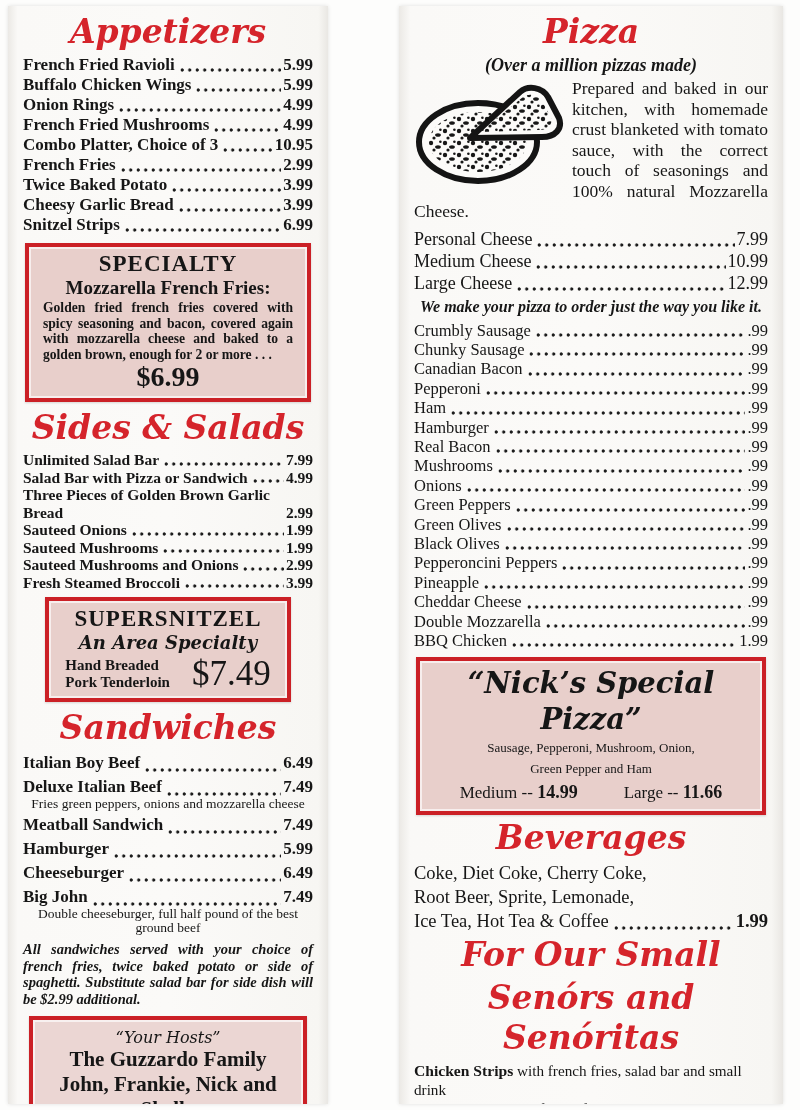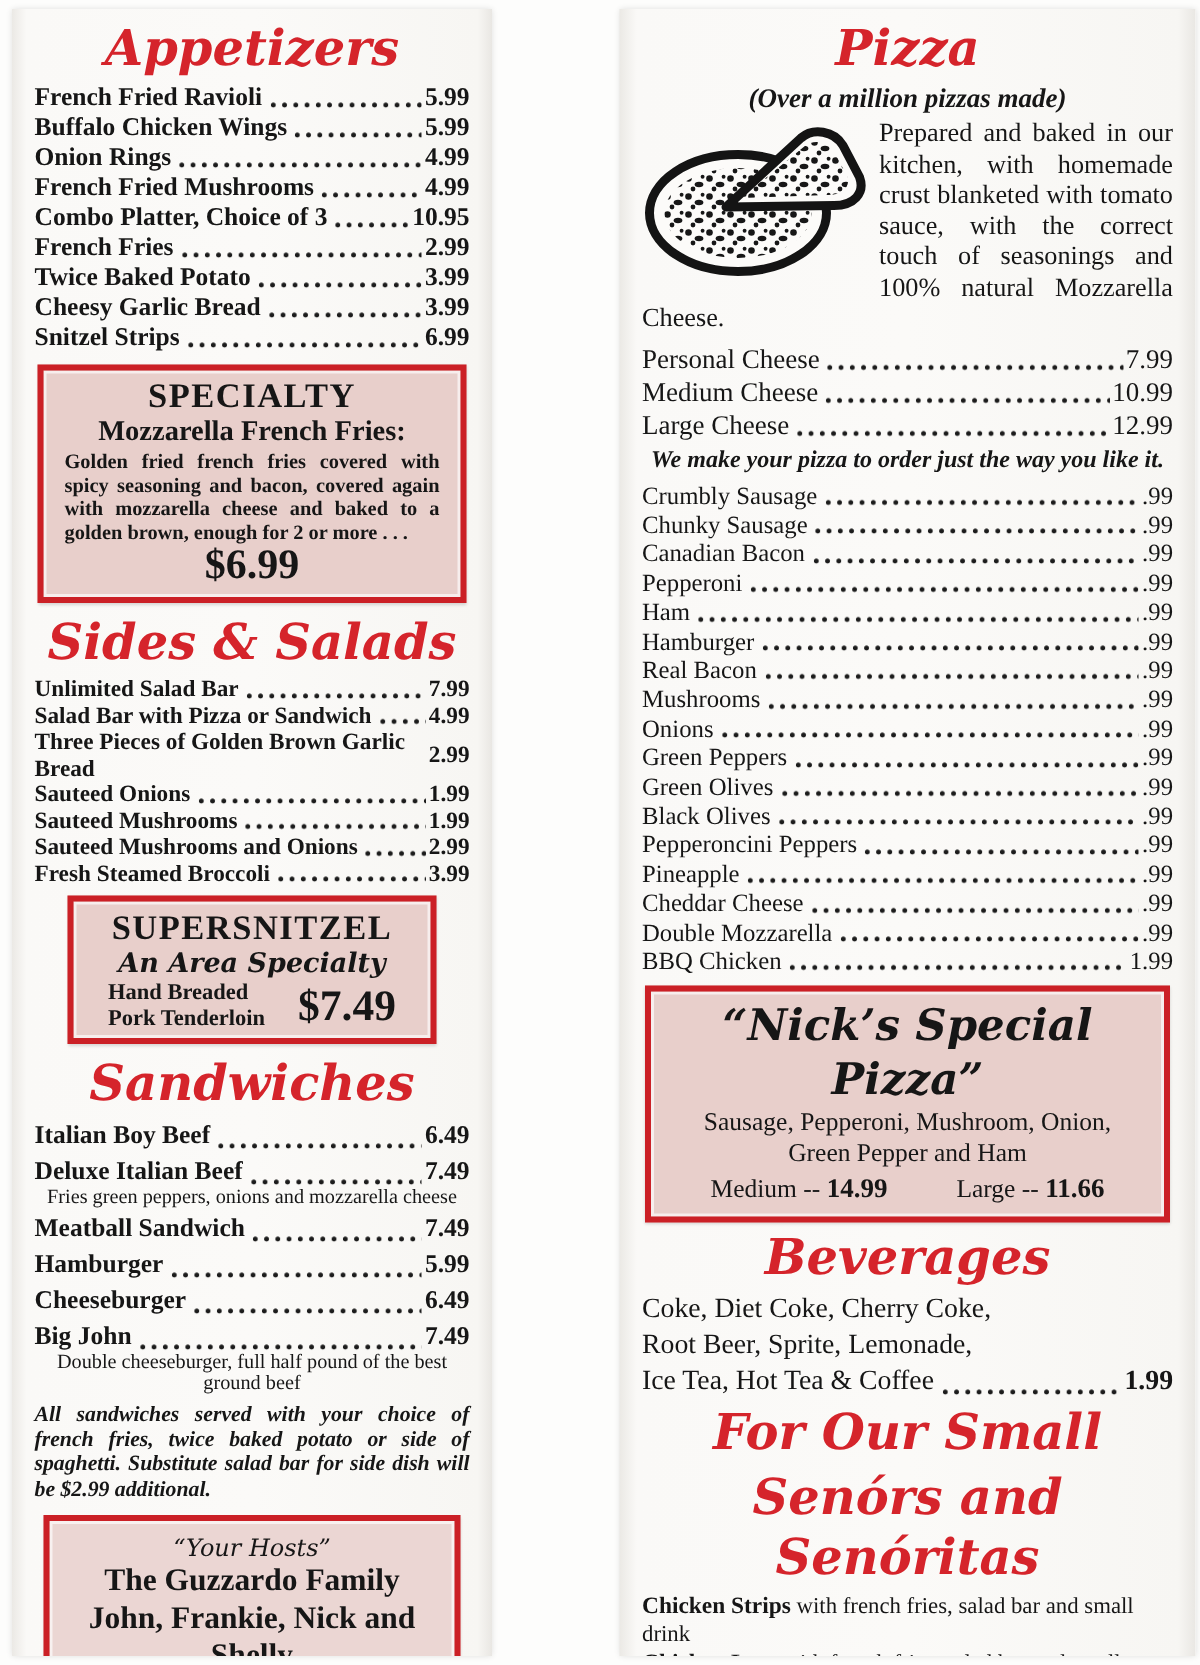--- a/index.html
+++ b/index.html
@@ -9,29 +9,29 @@
     font-family:"Liberation Serif", serif;color:#161616;
     overflow:hidden;
   }
   .panel{
     position:absolute;top:6px;height:1098px;box-sizing:border-box;
     padding:4px 15px 6px;overflow:hidden;
     background:linear-gradient(90deg,#ebe9e5 0,#faf9f7 3%,#fbfaf8 50%,#f7f6f3 97%,#e9e7e3 100%);
     box-shadow:0 0 4px rgba(0,0,0,.12);
   }
   .panel-left{left:8px;width:320px;}
-  .panel-right{left:413px;width:384px;}
+  .panel-right{left:399px;width:384px;}
 
   h1.script{
     font-family:"DejaVu Serif", serif;font-style:italic;font-weight:bold;
     color:#d5242b;text-align:center;
     font-size:33px;line-height:40px;margin:2px 0 3px;
   }
   .menu-list{margin:0;}
-  .row{display:flex;align-items:center;}
+  .row{display:flex;align-items:flex-end;}
   .dots{
     flex:1;align-self:flex-end;height:13px;margin:0 2px 1px 5px;
     background-image:radial-gradient(circle at 2.2px 9px,#1c1c1c 1.35px,rgba(0,0,0,0) 1.9px);
     background-size:7.5px 13px;background-repeat:repeat-x;
   }
   .bold-list .row{font-weight:bold;font-size:17px;line-height:20px;}
   .bold-list.small .row{font-size:15.5px;line-height:17.5px;}
   .price{white-space:nowrap;}
 
   .redbox{
@@ -41,21 +41,21 @@
   }
   .specialty{margin:8px 2px 6px;padding:4px 12px 6px;}
   .box-title{font-weight:bold;font-size:23px;line-height:26px;letter-spacing:1px;}
   .box-subtitle{font-weight:bold;font-size:19px;line-height:21px;}
   .box-desc{font-weight:bold;font-size:13.6px;line-height:15.5px;text-align:justify;margin:2px 2px 0;}
   .box-price{font-weight:bold;font-size:28px;line-height:30px;}
 
   .supersnitzel{margin:6px 22px 6px;padding:5px 10px 4px;}
   .ss-row{display:flex;justify-content:center;align-items:center;gap:22px;margin-top:1px;}
   .ss-detail{font-weight:bold;font-size:15px;line-height:17px;text-align:left;}
-  .ss-price{font-weight:bold;font-size:29px;text-align:right;}
+  .ss-price{font-weight:normal;font-size:35px;text-align:right;}
   .subtitle-italic{font-family:"DejaVu Serif",serif;font-style:italic;font-weight:bold;font-size:18px;line-height:21px;}
 
   .sandwich-list .row{font-weight:bold;font-size:17px;line-height:24px;}
   .sub-note{text-align:center;font-size:13.5px;line-height:14px;margin:-2px 0 2px;}
   .footnote{
     font-weight:bold;font-style:italic;font-size:14.5px;line-height:16.5px;
     margin:6px 0 0;text-align:justify;
   }
   .hosts{margin:9px 6px 0;padding:8px 8px 6px;background:#ebd6d3;}
   .hosts-tagline{font-family:"DejaVu Serif",serif;font-style:italic;font-weight:normal;font-size:16px;line-height:19px;}
@@ -66,21 +66,21 @@
   .pizza-block{overflow:hidden;}
   .pizza-art{float:left;width:152px;height:104px;margin:2px 6px 0 0;}
   .pizza-desc{font-size:17.5px;line-height:20.5px;text-align:justify;margin:0;}
   .cheese-list{margin-top:6px;}
   .cheese-list .row{font-size:18px;line-height:22px;}
   .order-note{font-weight:bold;font-style:italic;text-align:center;font-size:16px;line-height:24px;margin:1px 0 2px;}
   .topping-list .row{font-size:16.5px;line-height:19.4px;}
 
   .nicks{margin:7px 2px 3px;padding:4px 10px 6px;}
   .nicks-title{font-family:"DejaVu Serif",serif;font-style:italic;font-weight:bold;font-size:29px;line-height:36px;}
-  .nicks-line{font-size:17px;line-height:21px;}
+  .nicks-line{font-size:13px;line-height:21px;}
   .nicks-sizes{display:flex;justify-content:center;gap:46px;font-size:17px;line-height:24px;margin-top:1px;}
   .nicks-sizes b{font-size:18px;}
 
   .bev-line{font-size:18.5px;line-height:24px;}
   .bev-row{font-size:18.5px;line-height:24px;}
   .bev-row .price{font-weight:bold;}
 
   .kids-title{font-size:31px;line-height:36px;margin:2px 0 0;}
   .kids-title2{margin:0 0 4px;}
   .kid-row{font-size:15.2px;line-height:19px;}

